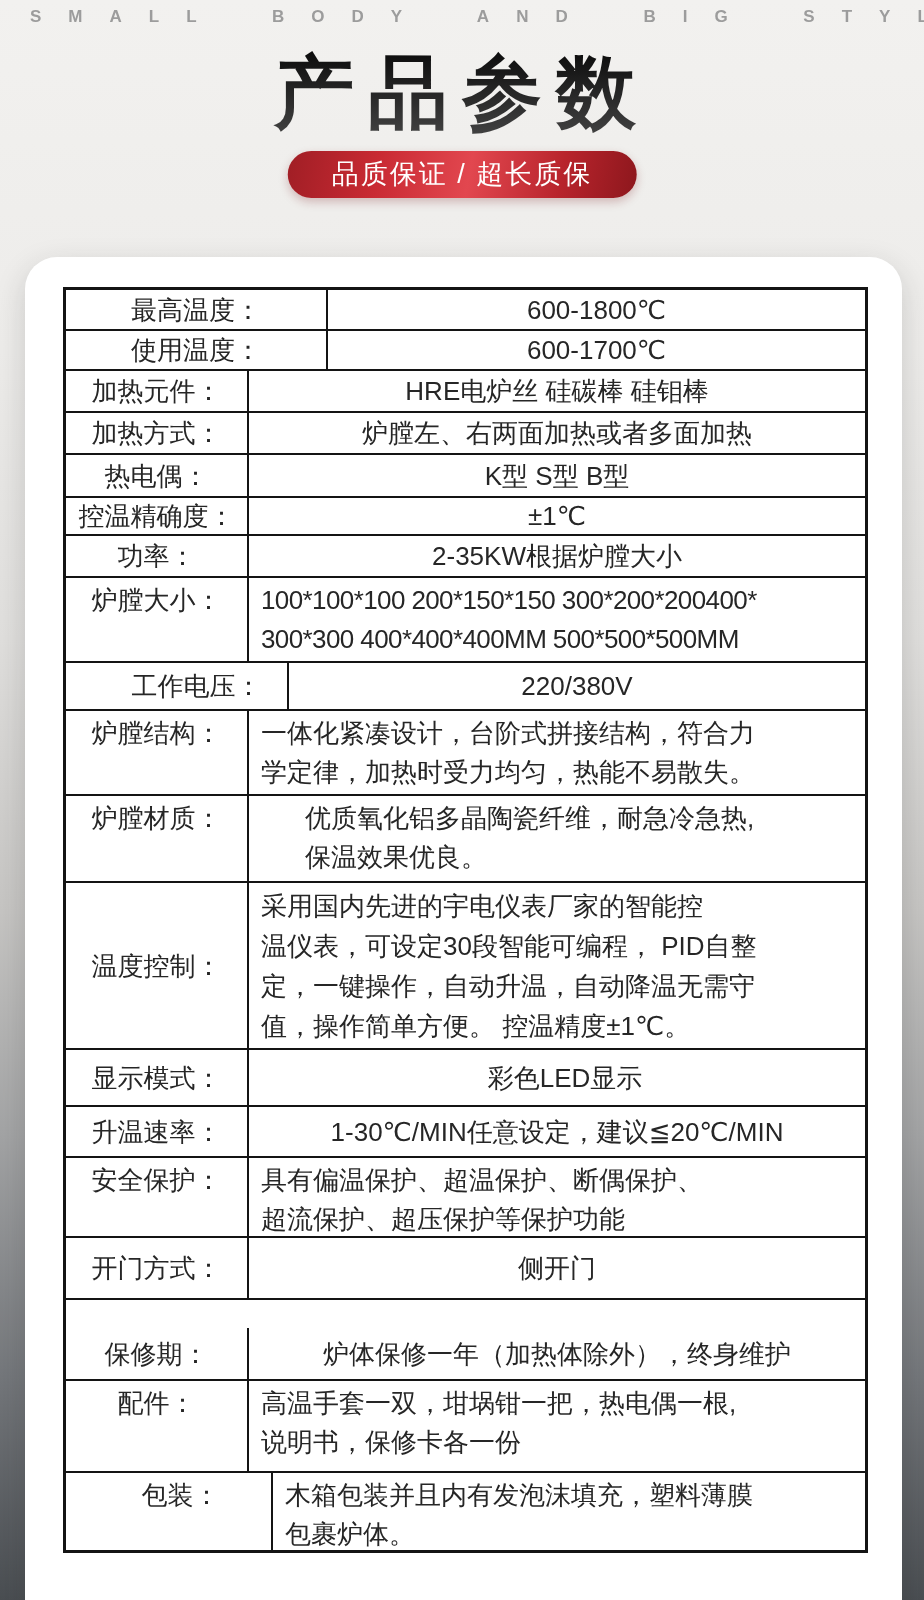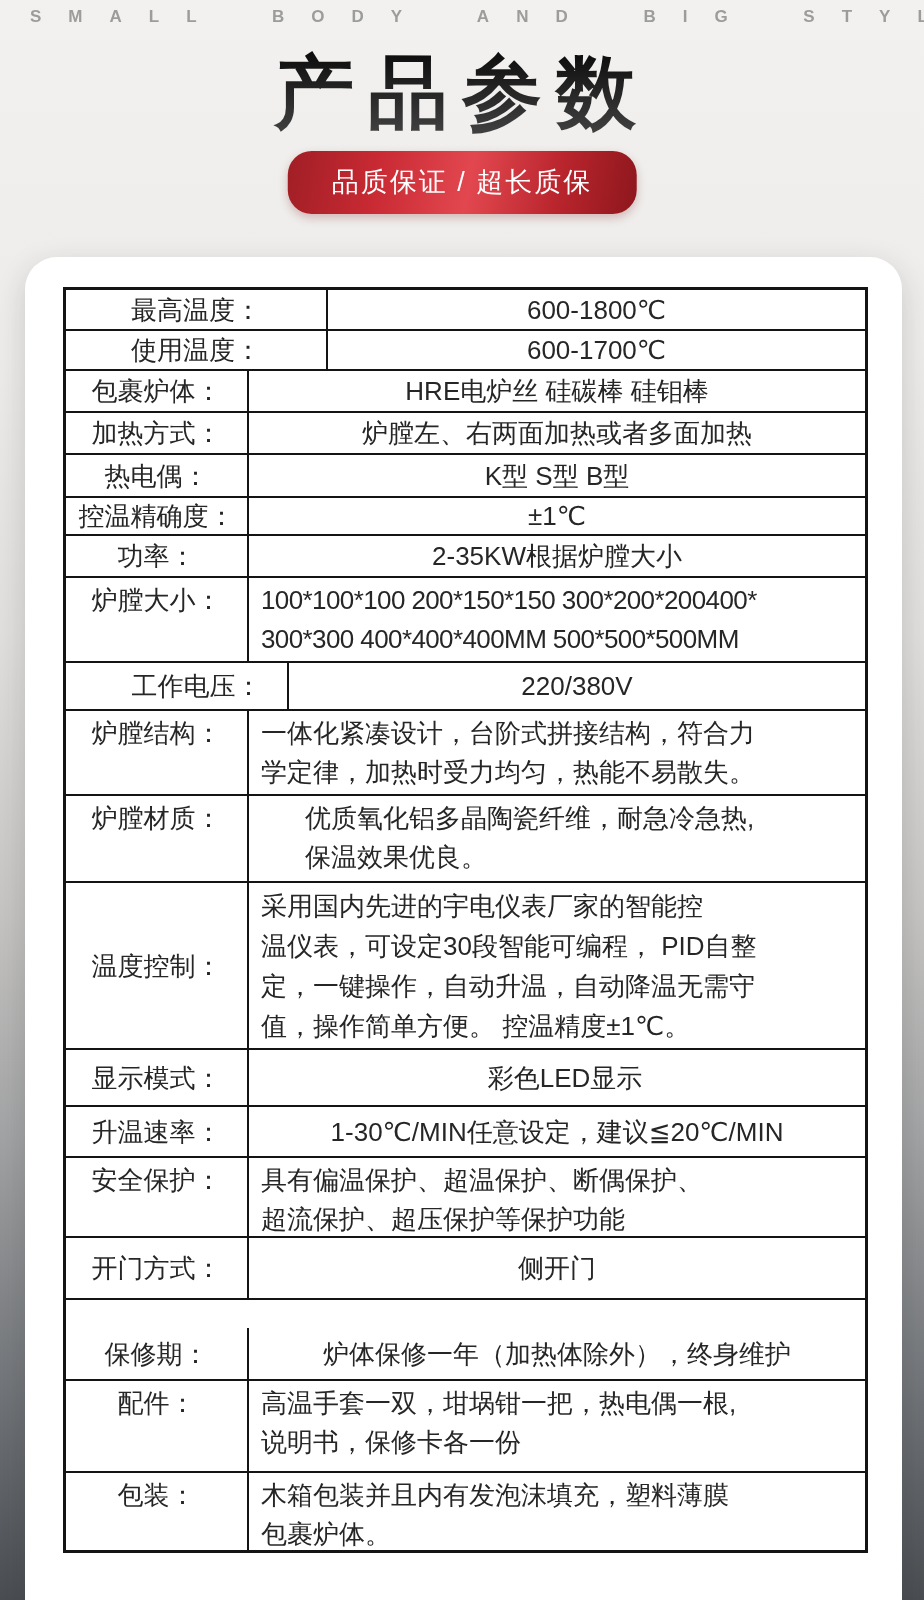--- a/index.html
+++ b/index.html
@@ -15,21 +15,21 @@
            white-space:nowrap;overflow:hidden;}
   
   .title{position:absolute;top:40px;left:0;width:100%;text-align:center;
          font-size:80px;font-weight:800;letter-spacing:14px;
          color:#1a1a1a;
          background:linear-gradient(180deg,#050505 0%,#2e2e2e 60%,#4a4a4a 100%);
          -webkit-background-clip:text;background-clip:text;
          -webkit-text-fill-color:transparent;}
   
   .badge{position:absolute;top:151px;left:50%;transform:translateX(-50%);
-         height:47px;line-height:47px;padding:8px 44px;border-radius:24px;
+         height:47px;line-height:47px;padding:0 44px;border-radius:24px;
          font-size:27px;letter-spacing:2px;color:#ffffff;white-space:nowrap;
          background:linear-gradient(100deg,#a01e25 0%,#c92a33 26%,#e2474f 52%,
                     #b8242c 78%,#8d171d 100%);
          box-shadow:0 4px 10px rgba(120,20,25,0.25);}
   
   .card{position:absolute;left:25px;top:257px;width:877px;height:1499px;
         background:#ffffff;border-radius:32px;
         box-shadow:0 10px 30px rgba(40,40,40,0.18);}
   
   .spec-table{position:absolute;left:38px;top:30px;width:805px;
@@ -60,21 +60,21 @@
     <div class="spec-table">
         <div class="row" style="height: 41px;">
           <div class="cell label wide">最高温度：</div>
           <div class="cell value">600-1800℃</div>
         </div>
         <div class="row" style="height: 40px;">
           <div class="cell label wide">使用温度：</div>
           <div class="cell value">600-1700℃</div>
         </div>
         <div class="row" style="height: 42px;">
-          <div class="cell label">包裹炉体：</div>
+          <div class="cell label">加热元件：</div>
           <div class="cell value">HRE电炉丝 硅碳棒 硅钼棒</div>
         </div>
         <div class="row" style="height: 42px;">
           <div class="cell label">加热方式：</div>
           <div class="cell value">炉膛左、右两面加热或者多面加热</div>
         </div>
         <div class="row" style="height: 43px;">
           <div class="cell label">热电偶：</div>
           <div class="cell value">K型 S型 B型</div>
         </div>
@@ -131,20 +131,20 @@
         </div>
         <div class="row" style="height: 53px; margin-top: 28px;">
           <div class="cell label">保修期：</div>
           <div class="cell value">炉体保修一年（加热体除外），终身维护</div>
         </div>
         <div class="row top" style="height: 92px;">
           <div class="cell label">配件：</div>
           <div class="cell value left">高温手套一双，坩埚钳一把，热电偶一根,
 说明书，保修卡各一份</div>
         </div>
-        <div class="row top" style="height: 77px;">
+        <div class="row top" style="height: 77px; padding-left: 24px;">
           <div class="cell label">包装：</div>
           <div class="cell value left">木箱包装并且内有发泡沫填充，塑料薄膜
 包裹炉体。</div>
         </div>
       </div>
   </div>
 </div>
 
 </body></html>

